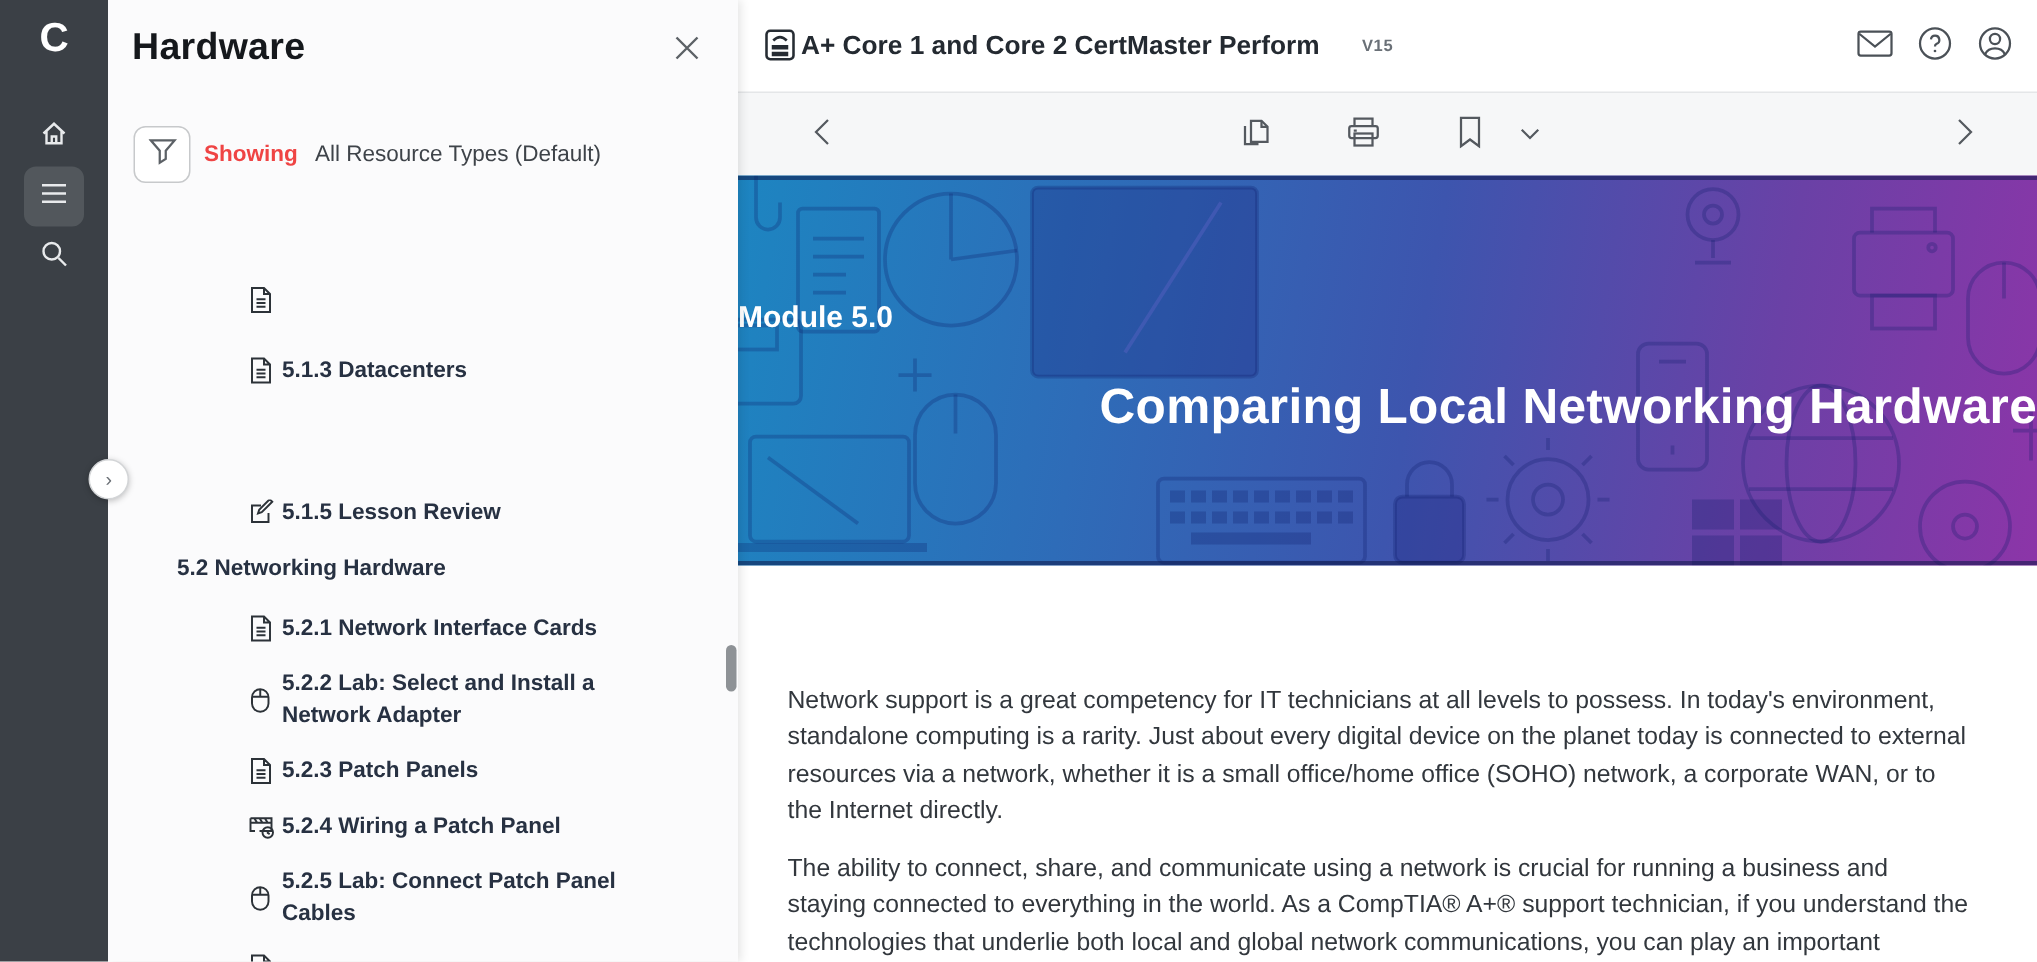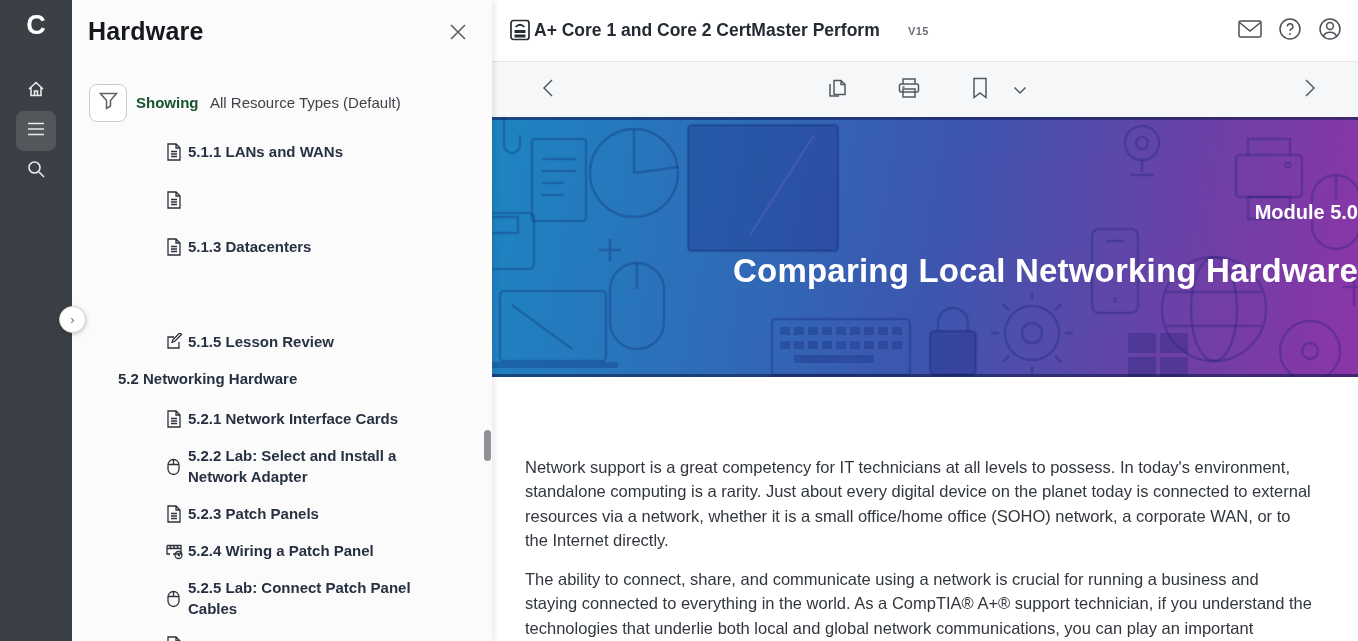--- a/index.html
+++ b/index.html
@@ -25,21 +25,21 @@
   #panel { position:absolute; left:72px; top:0; width:420px; height:641px; background:#fbfbfc;
            box-shadow:2px 0 6px rgba(0,0,0,.10); z-index:20; overflow:hidden; }
   #panel-title { position:absolute; left:16px; top:17px; font-size:25px; font-weight:700; color:#15181c; letter-spacing:.2px; }
   #panel-close { position:absolute; left:372px; top:20px; width:28px; height:28px;
                  display:flex; align-items:center; justify-content:center; cursor:pointer; }
   #panel-close svg { stroke:#5c6166; stroke-width:1.6; }
   #filter-btn { position:absolute; left:17px; top:84px; width:38px; height:38px; background:#fff;
                 border:1px solid #c7c9cb; border-radius:8px; display:flex; align-items:center;
                 justify-content:center; cursor:pointer; }
   #filter-btn svg { stroke:#5c6166; fill:none; stroke-width:1.5; }
-  #filter-label { position:absolute; left:64px; top:94px; font-size:15px; font-weight:700; color:#14532d; }
+  #filter-label { position:absolute; left:64px; top:94px; font-size:15px; font-weight:700; color:#ef4444; }
   #filter-value { position:absolute; left:138px; top:94px; font-size:15px; color:#3e4349; }
 
   .o-row { position:absolute; left:94px; width:310px; cursor:pointer; }
   .o-row .o-ic { position:absolute; left:0; top:2px; width:18px; height:18px; }
   .o-row.two .o-ic { top:13px; }
   .o-row .o-ic svg { stroke:#2c3238; fill:none; stroke-width:1.3; }
   .o-label { margin-left:22px; width:258px; font-size:15px; font-weight:700; color:#273142; line-height:21px; }
   .o-header { position:absolute; left:46px; font-size:15px; font-weight:700; color:#273142; cursor:pointer; }
 
   #panel-scroll-thumb { position:absolute; left:412px; top:430px; width:7px; height:31px;
@@ -64,21 +64,21 @@
   .tb-ic svg { stroke:#54595f; fill:none; stroke-width:1.5; }
 
   
   #hero { position:absolute; left:0; top:117px; width:866px; height:260px;
           background:linear-gradient(100deg,#1d85c1 0%, #2e6cb8 28%, #3d55ae 52%, #6a41a6 78%, #8c35a8 100%);
           overflow:hidden; }
   #hero::before, #hero::after { content:""; position:absolute; left:0; width:866px; height:3px;
           background:rgba(14,24,72,.55); }
   #hero::before { top:0; } #hero::after { bottom:0; }
   #hero-pattern { position:absolute; left:0; top:0; }
-  #hero-module { position:absolute; left:0; top:84px; width:866px; text-align:right;
+  #hero-module { position:absolute; left:0; top:84px; width:866px; text-align:left;
                  color:#fff; font-size:20px; font-weight:700; }
   #hero-title { position:absolute; left:0; top:135px; width:866px; text-align:right;
                 color:#fff; font-size:33px; font-weight:700; letter-spacing:.2px; }
 
   
   #content { position:absolute; left:33px; top:455px; width:790px; }
   #content p { font-size:16.5px; line-height:24.3px; color:#32373d; margin-bottom:15px; }
 </style>
 </head>
 <body>
@@ -127,26 +127,20 @@
   <div id="filter-btn">
     <span>
       <svg width="19" height="18" viewBox="0 0 19 18">
           <path d="M1.5 1.5 h16 l-6 7 v5.5 l-4 2.5 v-8 z"></path>
         </svg>
     </span>
   </div>
   <div id="filter-label">Showing</div>
   <div id="filter-value">All Resource Types (Default)</div>
 
-  <div class="o-row" style="top:141px">
-    <span class="o-ic"><svg width="16" height="18" viewBox="0 0 16 18">
-          <path d="M2 1 h8 l4 4 v12 H2 z M10 1 v4 h4 M5 8.5 h6 M5 11 h6 M5 13.5 h6"></path>
-        </svg></span>
-    <div class="o-label">5.1.1 LANs and WANs</div>
-  </div>
   <div class="o-row two" style="top:178px">
     <span class="o-ic"><svg width="16" height="18" viewBox="0 0 16 18">
           <path d="M2 1 h8 l4 4 v12 H2 z M10 1 v4 h4 M5 8.5 h6 M5 11 h6 M5 13.5 h6"></path>
         </svg></span>
   </div>
   <div class="o-row" style="top:236px">
     <span class="o-ic"><svg width="16" height="18" viewBox="0 0 16 18">
           <path d="M2 1 h8 l4 4 v12 H2 z M10 1 v4 h4 M5 8.5 h6 M5 11 h6 M5 13.5 h6"></path>
         </svg></span>
     <div class="o-label">5.1.3 Datacenters</div>

